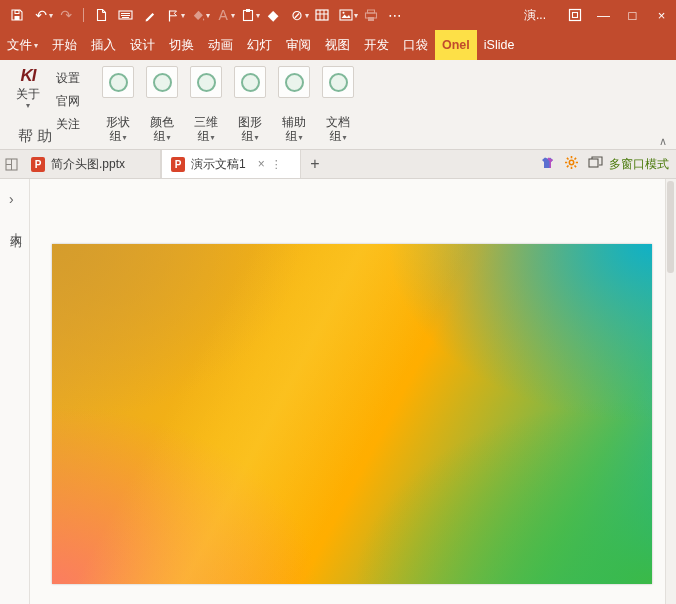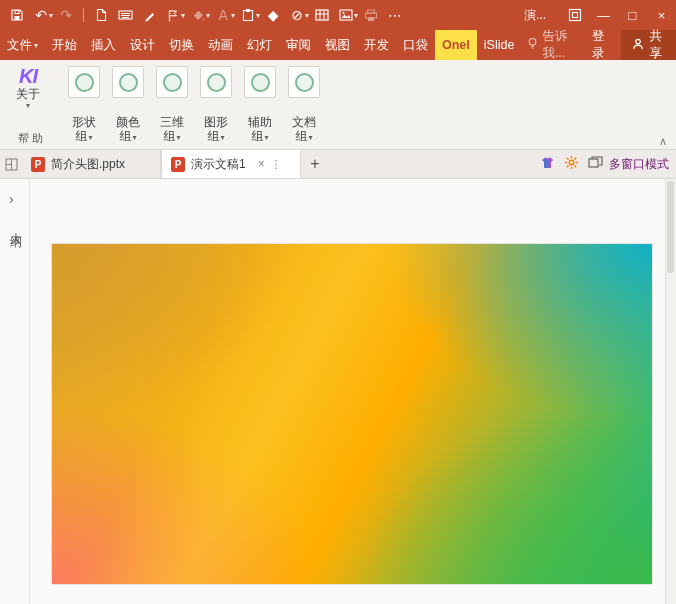--- a/index.html
+++ b/index.html
@@ -38,48 +38,48 @@
   .login{display:flex;align-items:center;padding:0 10px;}
   .share{display:flex;align-items:center;gap:5px;padding:0 11px;background:var(--share-bg,#a6401f);}
 
   
   .ribbon{
     position:relative;height:90px;box-sizing:border-box;
     background:var(--ribbon-bg,#f4f2ef);border-bottom:1px solid #d8d4d0;
     display:flex;padding:5px 0 0 10px;
   }
   .about-col{width:36px;display:flex;flex-direction:column;align-items:center;}
-  .ki-logo{color:#8b5cf6;font-weight:bold;font-style:italic;font-size:20px;line-height:22px;letter-spacing:-1px;}
+  .ki-logo{color:#7f1d1d;font-weight:bold;font-style:italic;font-size:17px;line-height:22px;letter-spacing:-1px;}
   .about-label{margin-top:0;line-height:14px;}
   .about-caret{color:#666;font-size:8px;line-height:10px;}
   .links-col{display:flex;flex-direction:column;margin-left:10px;padding-top:6px;}
   .rlink{line-height:15px;margin-bottom:8px;white-space:nowrap;}
   .groups{display:flex;margin-left:16px;}
   .rgroup{width:44px;display:flex;flex-direction:column;align-items:center;}
   .gicon{
     width:30px;height:30px;border:1px solid #d6d1cb;background:#fdfdfc;border-radius:2px;
     display:flex;align-items:center;justify-content:center;margin-top:1px;
   }
   .gring{width:15px;height:15px;border-radius:50%;border:2px solid var(--group-ring,#7fb899);background:var(--group-fill,#eaf4ec);}
   .glabel{margin-top:17px;line-height:14px;text-align:center;}
   .glabel .gcaret{font-size:8px;color:#666;margin-left:1px;}
-  .bottom-label{position:absolute;left:18px;bottom:3px;font-size:11px;color:#555;}
+  .bottom-label{position:absolute;left:18px;bottom:3px;font-size:15px;color:#555;}
   .collapse{position:absolute;right:9px;bottom:1px;color:#777;font-size:11px;}
 
   
   .docbar{height:28px;background:var(--docbar-bg,#edeae7);display:flex;align-items:stretch;border-bottom:1px solid #d9d5d1;}
   .boards{width:22px;display:flex;align-items:center;justify-content:center;}
   .dtab{display:flex;align-items:center;gap:6px;padding:0 9px;color:#3c3c3c;border-right:1px solid #dcd8d4;min-width:120px;}
   .dtab.active{background:#fff;border-left:1px solid #dcd8d4;}
   .pfile{width:14px;height:15px;background:var(--pptx-red,#d8442a);color:#fff;font-size:10px;font-weight:bold;
     display:flex;align-items:center;justify-content:center;border-radius:2px;flex:none;}
   .dclose{color:#8a8a8a;font-size:12px;margin-left:6px;}
   .dkebab{color:#8a8a8a;font-size:11px;}
   .plus{width:28px;display:flex;align-items:center;justify-content:center;color:#555;font-size:16px;}
-  .docbar-right{margin-left:auto;display:flex;align-items:center;gap:9px;padding-right:7px;color:#701a75;}
+  .docbar-right{margin-left:auto;display:flex;align-items:center;gap:9px;padding-right:7px;color:#4d7c0f;}
   .docbar-right .mwlabel{margin-left:-3px;}
 
   
   .main{position:relative;height:426px;display:flex;background:var(--canvas-bg,#fbfaf8);}
   .leftstrip{width:29px;flex:none;background:var(--sidebar-bg,#faf9f7);border-right:1px solid #e4e1dd;position:relative;}
   .strip-chevron{position:absolute;top:12px;left:9px;color:#666;font-size:14px;}
   .strip-label{
     position:absolute;top:44px;left:7px;writing-mode:vertical-rl;
     font-size:12px;color:#555;letter-spacing:3px;
   }
@@ -196,48 +196,32 @@
     <span class="mtab">切换</span>
     <span class="mtab">动画</span>
     <span class="mtab">幻灯</span>
     <span class="mtab">审阅</span>
     <span class="mtab">视图</span>
     <span class="mtab">开发</span>
     <span class="mtab">口袋</span>
     <span class="mtab active">Onel</span>
     <span class="mtab">iSlide</span>
 
-    <div class="menu-right">
-      <span class="hint">
-        <span>
-          <svg width="11" height="13" viewBox="0 0 11 13">
-              <circle cx="5.5" cy="4.8" r="3.3" fill="none" stroke="#fff" stroke-width="1.1"></circle>
-              <path d="M4.2 9.3h2.6M4.6 11h1.8" stroke="#fff" stroke-width="1"></path>
-            </svg>
-        </span>
-        <span>告诉我...</span>
-      </span>
-      <span class="login">登录</span>
-      <span class="share">
-        <span>
-          <svg width="12" height="12" viewBox="0 0 12 12">
-              <circle cx="6" cy="3.6" r="2.3" fill="none" stroke="#fff" stroke-width="1.2"></circle>
-              <path d="M1.5 11c.6-2.6 2.3-3.8 4.5-3.8s3.9 1.2 4.5 3.8" fill="none" stroke="#fff" stroke-width="1.2"></path>
-            </svg>
-        </span>
-        <span>共享</span>
-      </span>
-    </div>
   </div>
 
   <div class="ribbon">
     <div class="about-col">
       <span class="ki-logo">KI</span>
       <span class="about-label">关于</span>
       <span class="about-caret">▾</span>
+    </div>
+    <div class="links-col">
+      <span class="rlink">设置</span>
+      <span class="rlink">官网</span>
+      <span class="rlink">关注</span>
     </div>
 
     <div class="groups">
       <div class="rgroup">
         <span class="gicon">
             <span class="gring"></span>
           </span>
         <span class="glabel"><span>形状</span><br><span>组</span><span class="gcaret">▾</span></span>
       </div>
       <div class="rgroup">

